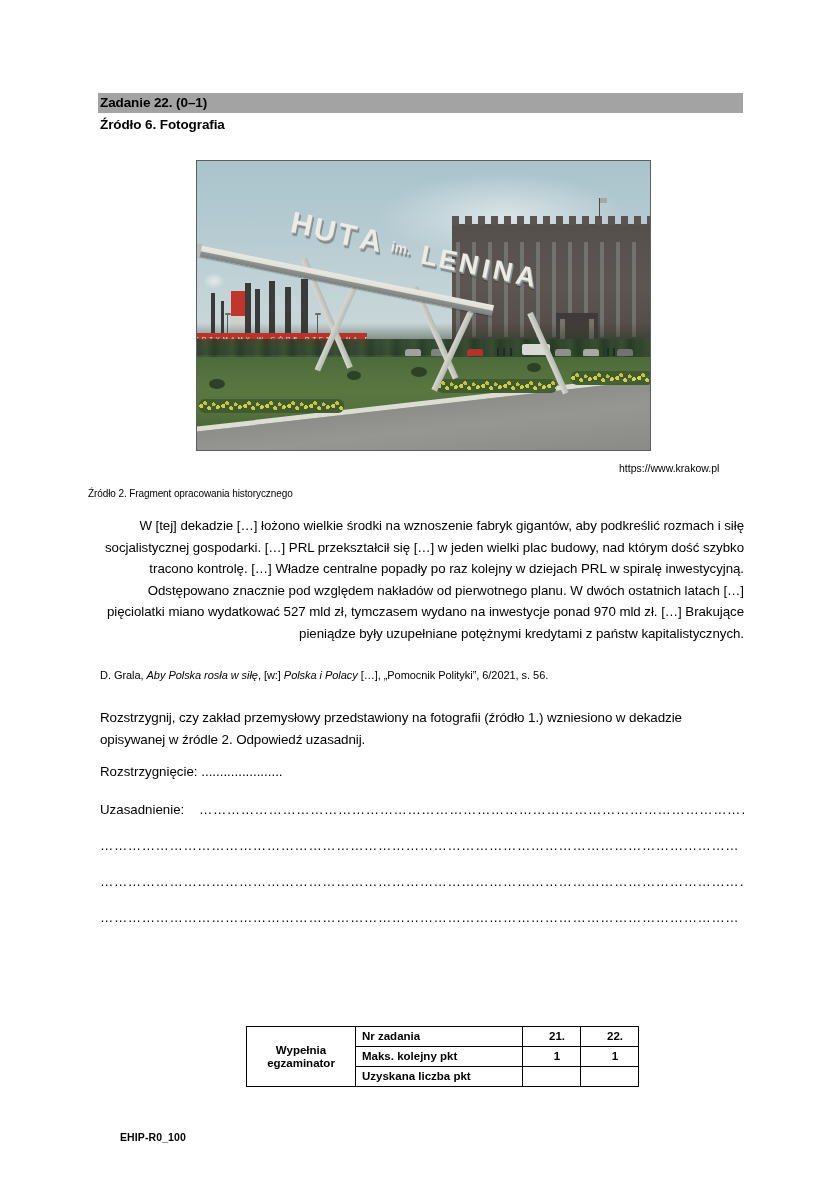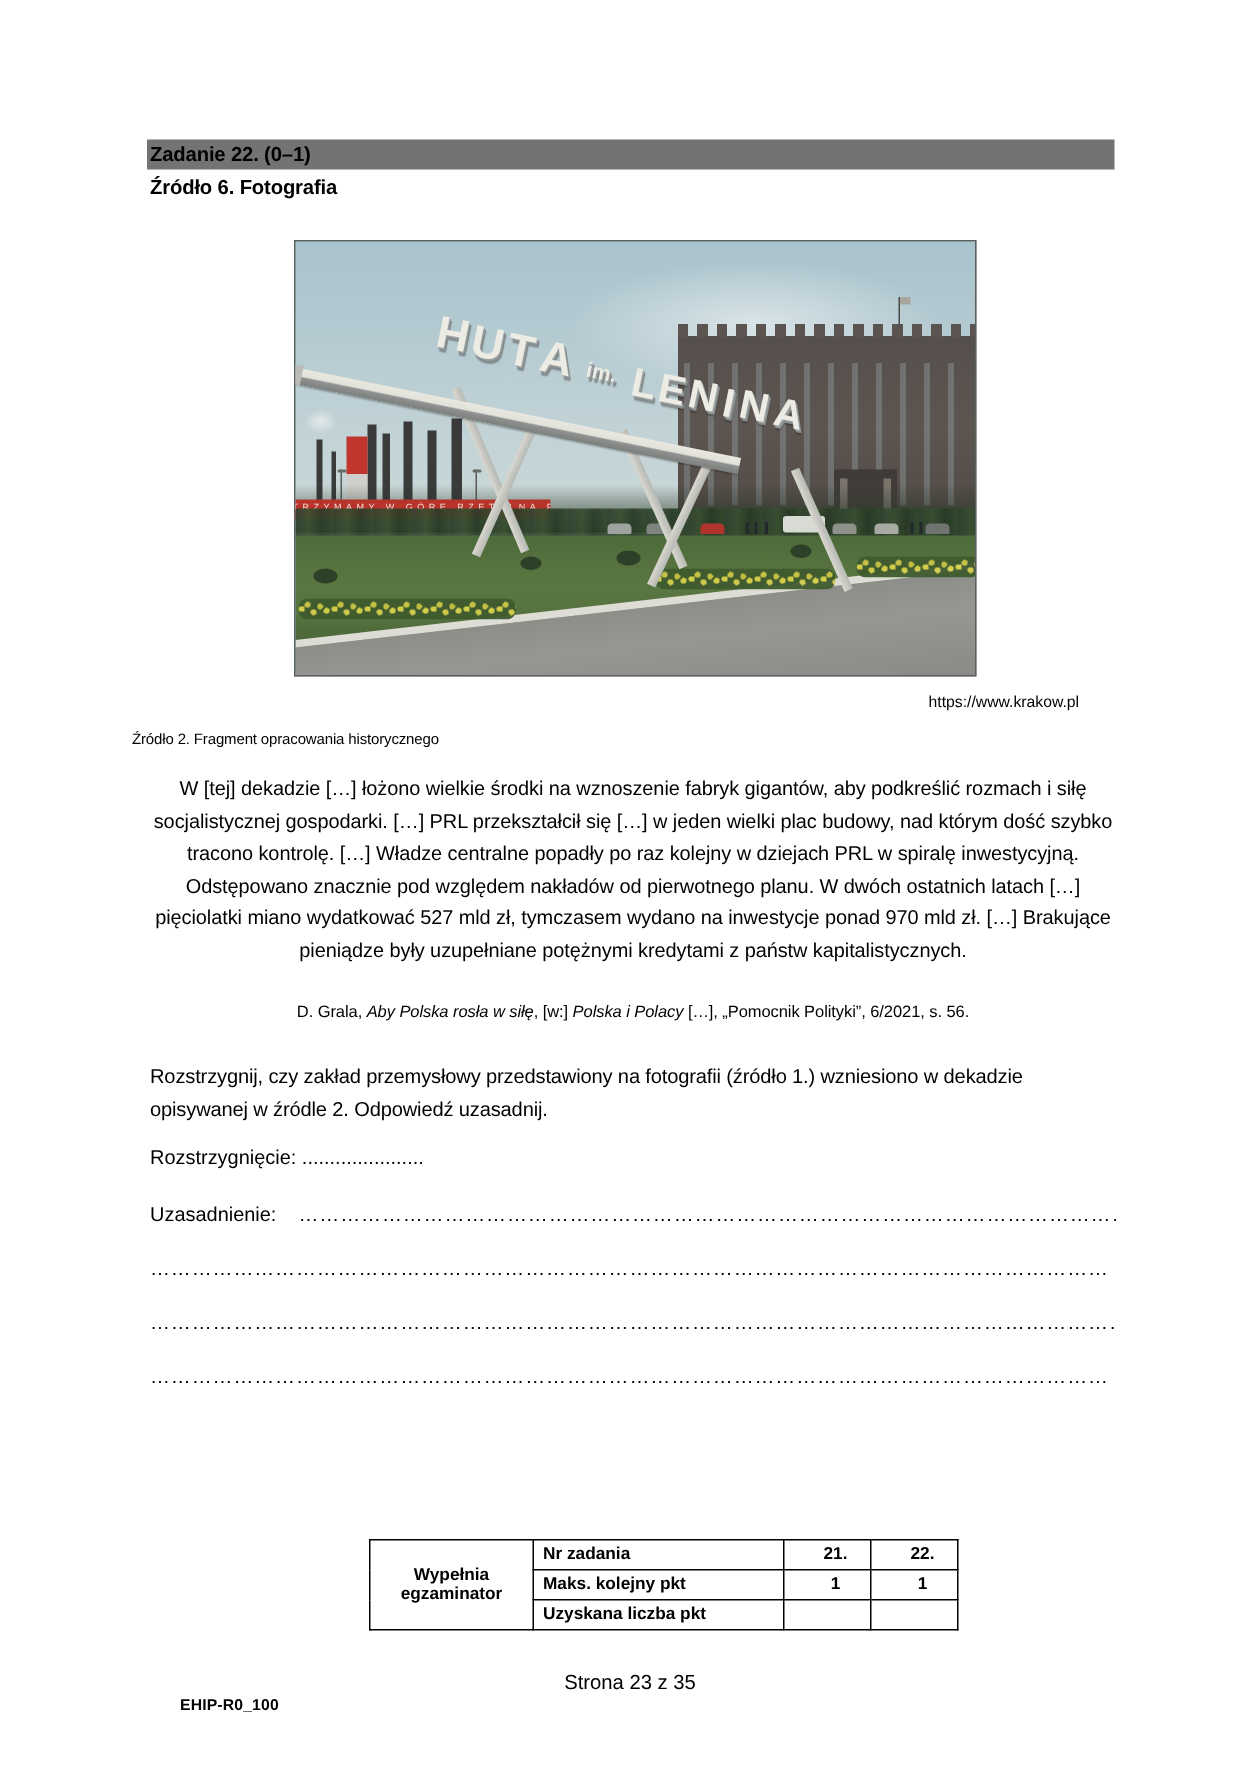--- a/index.html
+++ b/index.html
@@ -22,21 +22,21 @@
     background: #ffffff;
   }
 
   
   .task-band {
     position: absolute;
     left: 98px;
     top: 93px;
     width: 645px;
     height: 20px;
-    background: #737373;
+    background: #a3a3a3;
   }
   .task-band-label {
     position: absolute;
     left: 2px;
     top: 2px;
     font-size: 13.5px;
     font-weight: bold;
     letter-spacing: -0.1px;
     white-space: nowrap;
   }
@@ -352,30 +352,30 @@
     letter-spacing: -0.1px;
     white-space: nowrap;
   }
   .source2-body {
     position: absolute;
     left: 100px;
     top: 515px;
     width: 644px;
     font-size: 13.3px;
     line-height: 21.5px;
-    text-align: center;
+    text-align: right;
     letter-spacing: -0.05px;
   }
   .citation {
     position: absolute;
     left: 100px;
     top: 669px;
     width: 644px;
     font-size: 11px;
-    text-align: center;
+    text-align: left;
     letter-spacing: -0.05px;
   }
   .citation i { font-style: italic; }
 
   
   .command {
     position: absolute;
     left: 100px;
     top: 707px;
     width: 644px;
@@ -601,15 +601,14 @@
       </tr>
       <tr>
         <td class="rowhead">Uzyskana liczba pkt</td>
         <td class="numcell"></td>
         <td class="numcell"></td>
       </tr>
     </tbody>
   </table>
 
   <div class="footer-code">EHIP-R0_100</div>
-  <div class="footer-page">Strona 23 z 35</div>
 
 </div>
 
 </body></html>

